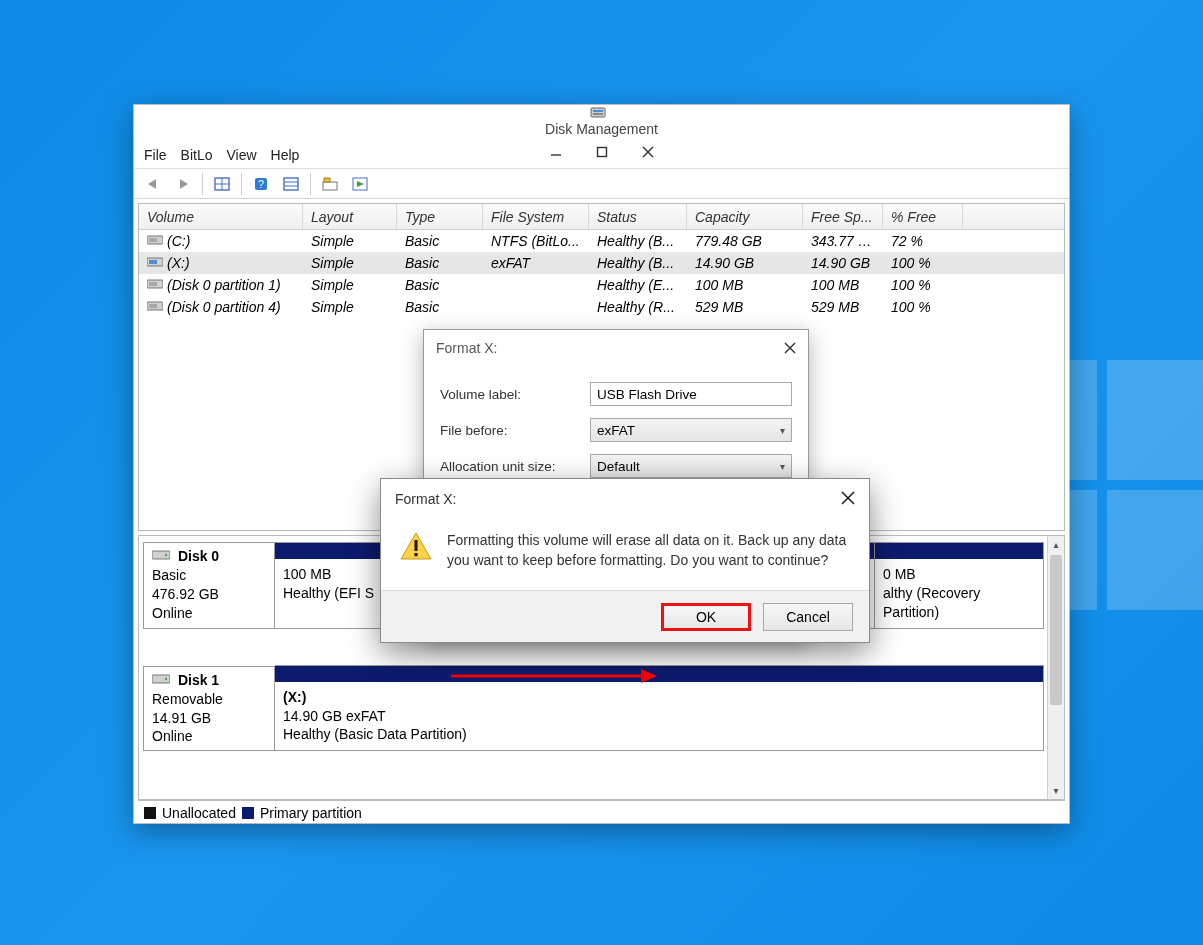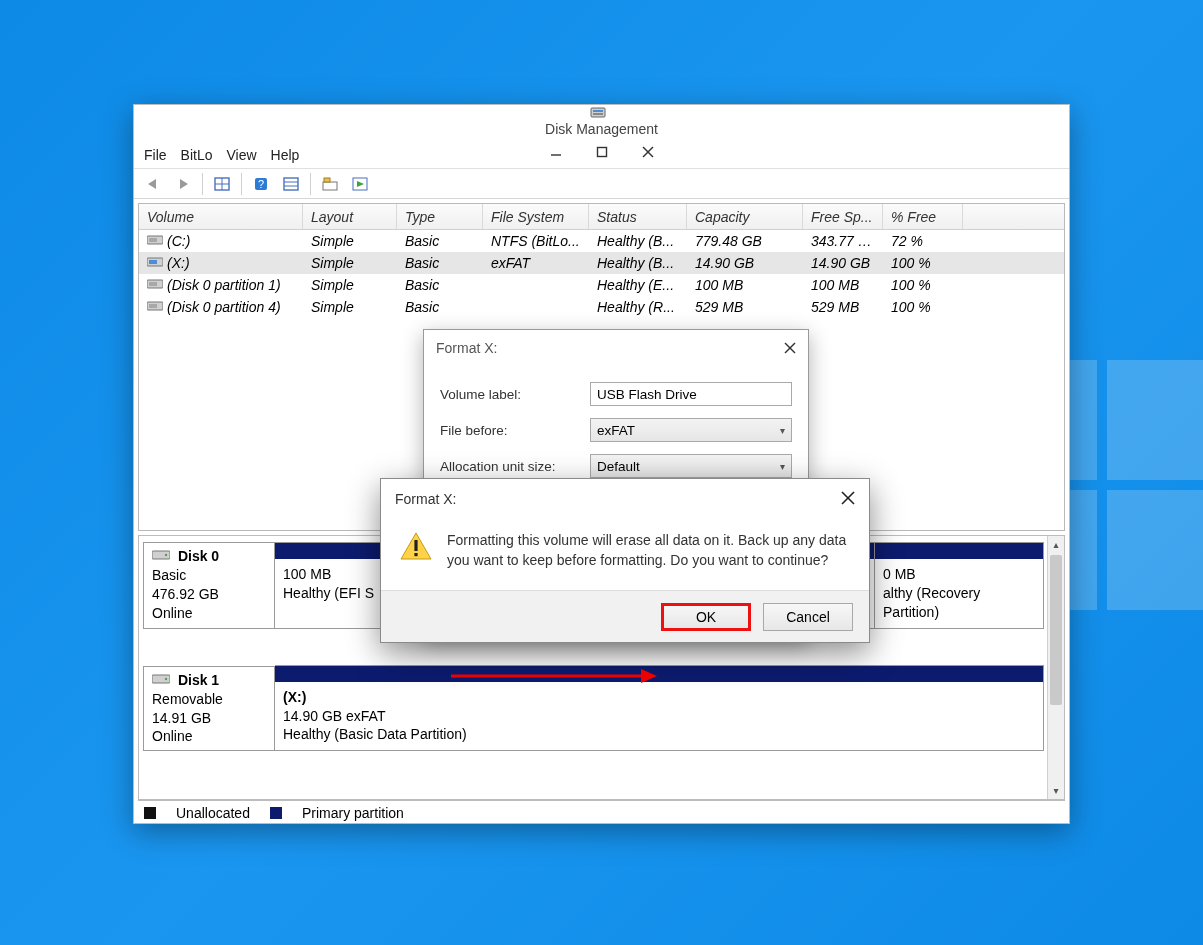--- a/index.html
+++ b/index.html
@@ -202,21 +202,21 @@
     flex:1;
   }
 
   .legend {
     border-top: 1px solid #bcbcbc;
     margin: 0 4px;
     padding: 4px 6px;
     font-size: 14px;
     display: flex;
     align-items: center;
-    gap: 20px;
+    gap: 6px;
   }
   .legend .sw { width: 12px; height: 12px; display:inline-block; }
 
   
   .dlg-format {
     position: absolute;
     left: 289px; 
     top: 224px;
     width: 386px;
     height: 310px;

